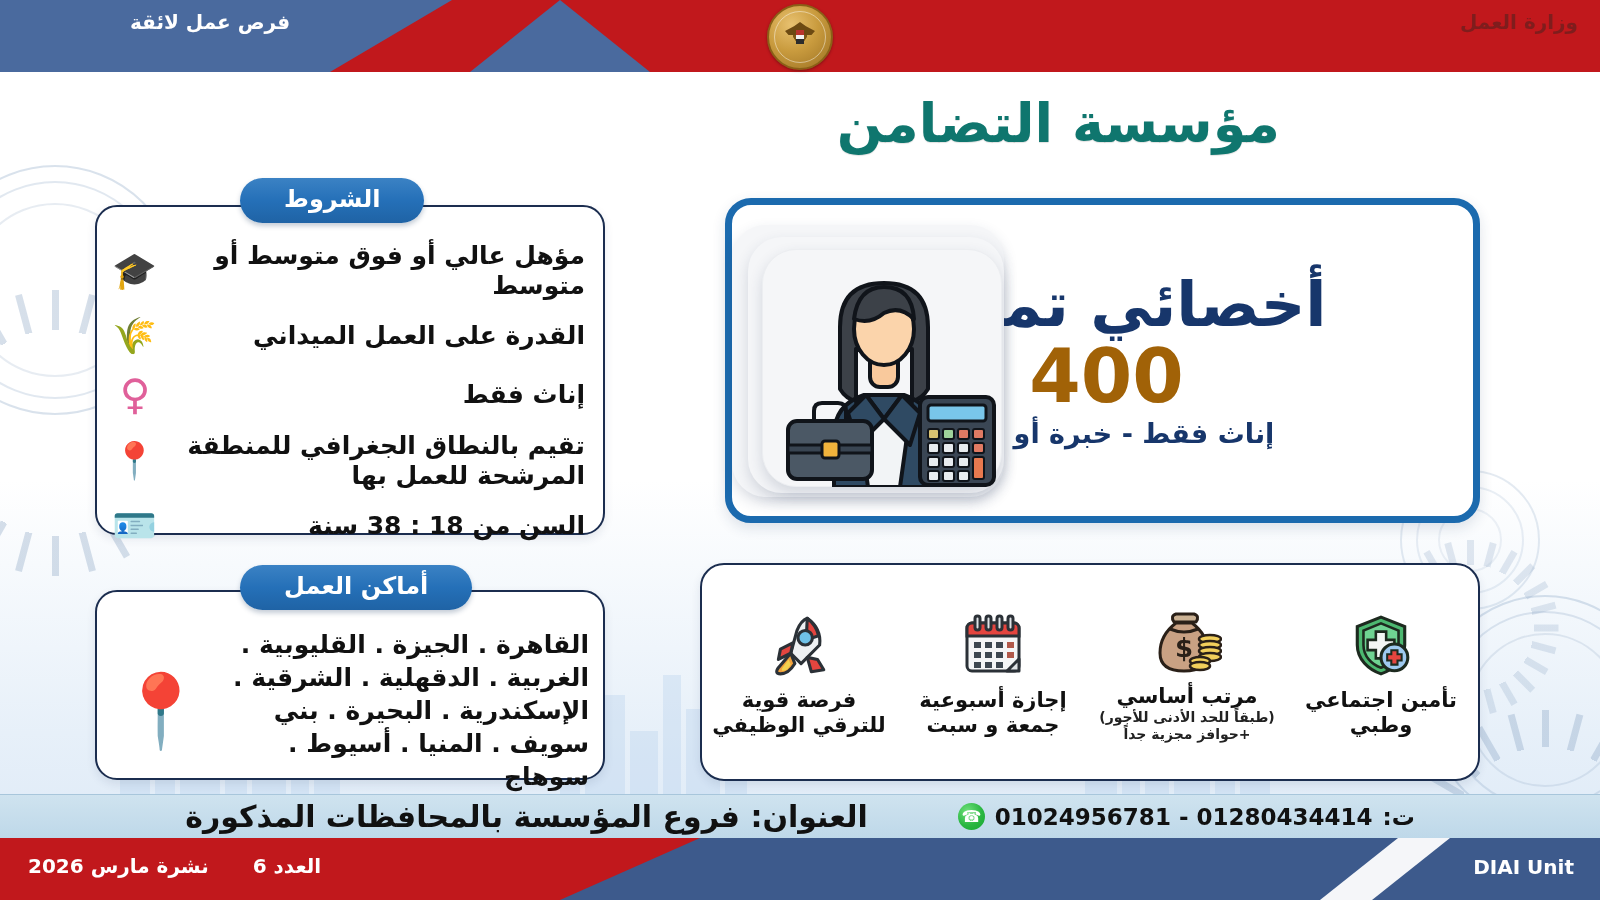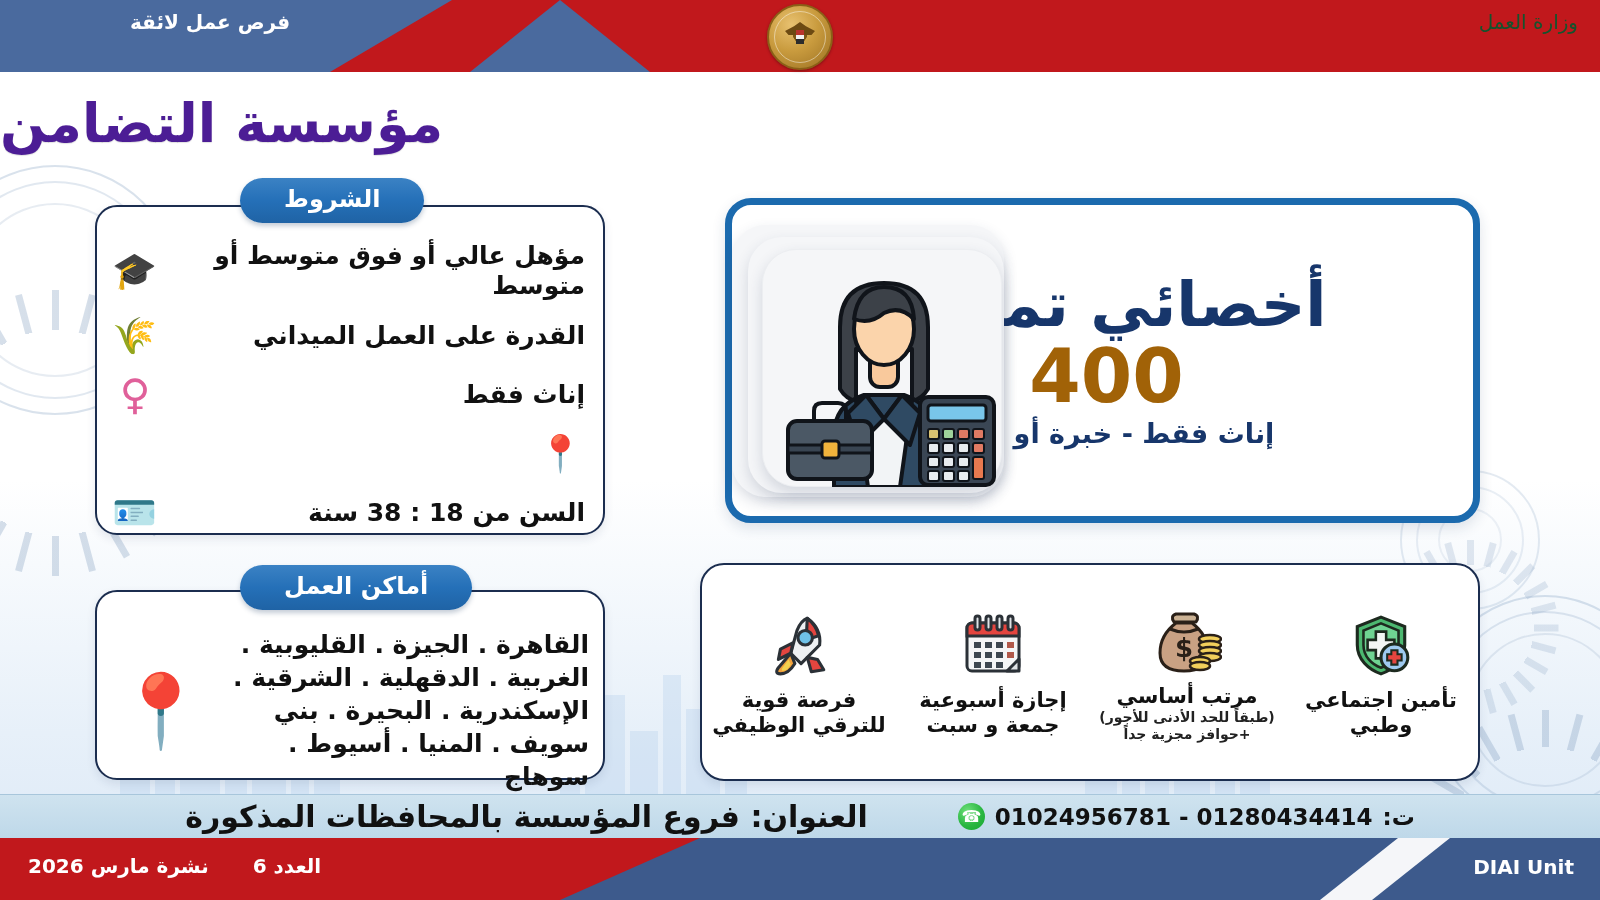--- a/index.html
+++ b/index.html
@@ -56,21 +56,21 @@
     background:#4a6a9e;
     clip-path:polygon(0 0,452px 0,330px 100%,0 100%);
   }
   .header .blue-wedge {
     position:absolute; left:0; top:0; width:700px; height:100%;
     background:#4a6a9e;
     clip-path:polygon(470px 72px,560px 0,650px 72px);
   }
   .header-title-right {
     position:absolute; right:22px; top:10px;
-    color:#14532d; font-size:20px; font-weight:normal; letter-spacing:.3px;
+    color:#7f1d1d; font-size:20px; font-weight:bold; letter-spacing:.3px;
   }
   .header-title-left {
     position:absolute; left:0; top:10px; width:420px; text-align:center;
     color:#fff; font-size:20px; font-weight:bold;
   }
 
   
   .emblem {
     position:absolute; left:50%; top:4px; transform:translateX(-50%);
     width:66px; height:66px; border-radius:50%;
@@ -91,22 +91,22 @@
     content:""; position:absolute; left:38%; top:28%; width:24%; height:46%;
     background:linear-gradient(to bottom,#b9342c 0 34%,#f2f2f2 34% 67%,#2c2c2c 67% 100%);
   }
   .emblem-ring {
     position:absolute; inset:5px; border-radius:50%;
     border:1px solid rgba(255,255,255,.45);
   }
 
   
   .main-title {
-    position:absolute; left:0; top:92px; width:1280px; text-align:left;
-    font-size:54px; font-weight:bold; color:#4c1d95; z-index:3;
+    position:absolute; left:0; top:92px; width:1280px; text-align:right;
+    font-size:54px; font-weight:bold; color:#0f766e; z-index:3;
     text-shadow:0 1px 1px rgba(0,0,0,.12);
   }
 
   
   .card {
     position:absolute; background:#fff;
     border:2.5px solid #1b2d4f; border-radius:22px; z-index:2;
     box-shadow:0 4px 10px rgba(30,50,90,.10);
   }
   .pill {
@@ -346,20 +346,21 @@
       <div class="cond-text">القدرة على العمل الميداني</div>
       <div class="cond-icon">🌾</div>
     </div>
 
     <div class="cond-row">
       <div class="cond-text">إناث فقط</div>
       <div class="cond-icon" style="color:#e0609a;font-size:42px;">♀</div>
     </div>
 
     <div class="cond-row">
+      <div class="cond-text">تقيم بالنطاق الجغرافي للمنطقة المرشحة للعمل بها</div>
       <div class="cond-icon">📍</div>
     </div>
 
     <div class="cond-row">
       <div class="cond-text">السن من 18 : 38 سنة</div>
       <div class="cond-icon">🪪</div>
     </div>
 
   </div>
 </div>

